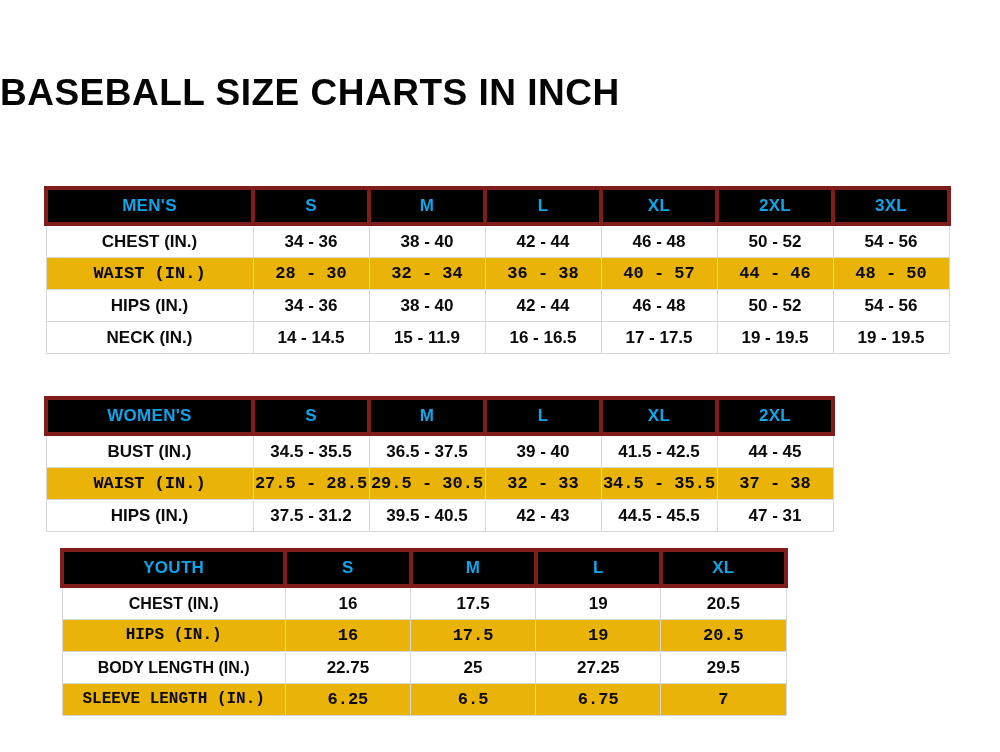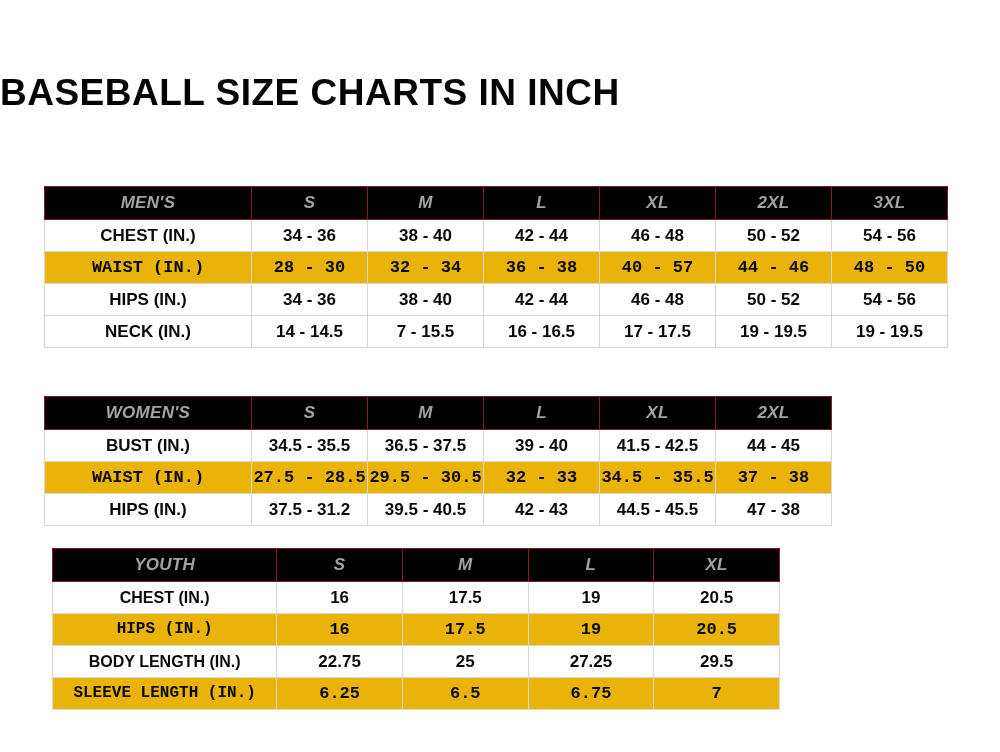--- a/index.html
+++ b/index.html
@@ -48,27 +48,26 @@
     color: #0a0a0a;
     padding: 0;
     height: 31px;
     line-height: 31px;
     background: #ffffff;
     white-space: nowrap;
   }
 
   table.size-chart thead th {
     background: #000000;
-    color: #a3a3a3;
-    border: 1px solid #7f1d1d;
+    color: #0ea5e9;
+    border: 4px solid #7f1d1d;
     height: 32px;
     line-height: 32px;
     font-size: 17px;
     letter-spacing: 0.3px;
-    font-style: italic;
   }
 
   table.size-chart tbody tr.alt td {
     background: #eab308;
     font-family: Liberation Mono, monospace;
   }
 
   table.size-chart td.rowlabel,
   table.size-chart thead th.rowlabel {
     font-size: 17px;
@@ -88,21 +87,21 @@
     top: 396px;
     left: 44px;
     width: 642px;
   }
   #womens-table col.c0 { width: 207px; }
   #womens-table col.cx { width: 116px; }
 
   
   #youth-table {
     top: 548px;
-    left: 52px;
+    left: 60px;
     width: 728px;
   }
   #youth-table col.c0 { width: 207px; }
   #youth-table col.cx { width: 116px; }
 
   #youth-table td.rowlabel { font-size: 16px; }
 </style>
 </head>
 <body>
 
@@ -155,21 +154,21 @@
         <td>34 - 36</td>
         <td>38 - 40</td>
         <td>42 - 44</td>
         <td>46 - 48</td>
         <td>50 - 52</td>
         <td>54 - 56</td>
       </tr>
       <tr>
         <td class="rowlabel">NECK (IN.)</td>
         <td>14 - 14.5</td>
-        <td>7 - 15.5</td>
+        <td>15 - 11.9</td>
         <td>16 - 16.5</td>
         <td>17 - 17.5</td>
         <td>19 - 19.5</td>
         <td>19 - 19.5</td>
       </tr>
     </tbody>
   </table>
 
   <table class="size-chart" id="womens-table">
     <colgroup>
@@ -206,21 +205,21 @@
         <td>32 - 33</td>
         <td>34.5 - 35.5</td>
         <td>37 - 38</td>
       </tr>
       <tr>
         <td class="rowlabel">HIPS (IN.)</td>
         <td>37.5 - 31.2</td>
         <td>39.5 - 40.5</td>
         <td>42 - 43</td>
         <td>44.5 - 45.5</td>
-        <td>47 - 38</td>
+        <td>47 - 31</td>
       </tr>
     </tbody>
   </table>
 
   <table class="size-chart" id="youth-table">
     <colgroup>
       <col class="c0">
         <col class="cx">
         <col class="cx">
         <col class="cx">

